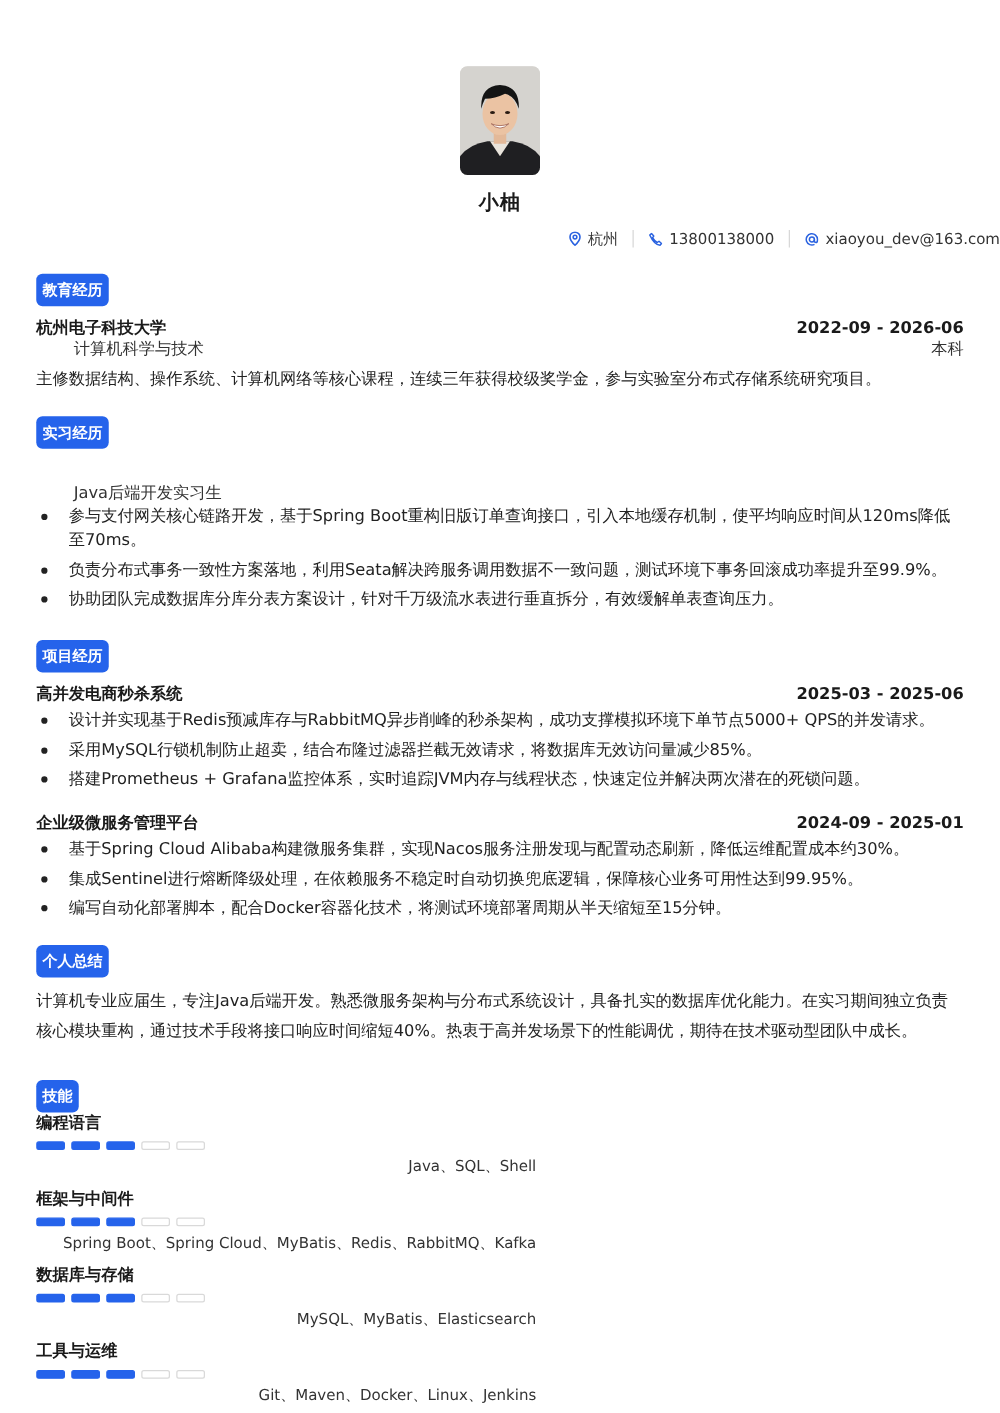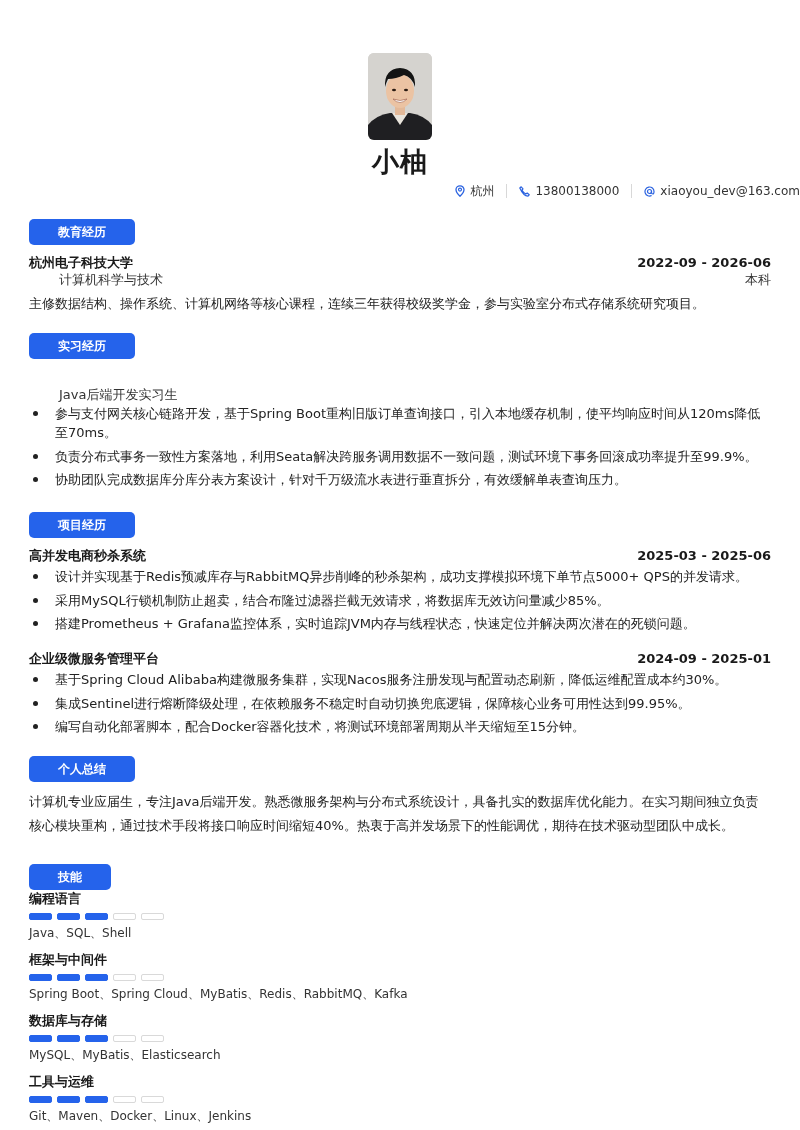--- a/index.html
+++ b/index.html
@@ -5,45 +5,45 @@
   * { box-sizing: border-box; margin: 0; padding: 0; }
   html, body { width: 800px; height: 1130px; background: #ffffff; overflow: hidden; }
   body { font-family: "DejaVu Sans", "Liberation Sans", sans-serif; color: #222; position: relative; }
   .page { position: absolute; left: 0; top: 0; width: 800px; height: 1130px; padding: 0 29px; }
 
   
   .header { position: absolute; left: 0; top: 53px; width: 800px; text-align: center; }
   .photo { width: 64px; height: 87px; margin: 0 auto; border-radius: 6px; overflow: hidden;
            background: #d6d4d0; position: relative; }
   .photo svg { display: block; }
-  .name { margin-top: 9px; font-size: 27px; font-weight: bold; color: #1a1a1a; letter-spacing: 1px; line-height: 26px; }
+  .name { margin-top: 9px; font-size: 16px; font-weight: bold; color: #1a1a1a; letter-spacing: 1px; line-height: 26px; }
   .contacts { margin-top: 8px; font-size: 12px; color: #333; display: flex; justify-content: flex-end; align-items: center; line-height: 16px; }
   .contact { display: flex; align-items: center; gap: 5px; }
   .contact .ico { color: #2b63e0; display: inline-flex; }
   .sep { width: 1px; height: 14px; background: #d8d8d8; margin: 0 12px; }
 
   
-  .badge { position: absolute; left: 29px; height: 26px; padding: 0 29px; background: #2563eb; color: #fff;
+  .badge { position: absolute; left: 29px; height: 26px; padding: 0 5px; background: #2563eb; color: #fff;
            font-size: 12px; font-weight: bold; border-radius: 5px; line-height: 26px; }
   .row { position: absolute; left: 29px; width: 742px; display: flex; justify-content: space-between; font-size: 13px; line-height: 17px; }
   .title { font-weight: bold; color: #1a1a1a; }
   .date { font-weight: bold; color: #1a1a1a; }
   .sub { color: #333; margin-left: 30px; }
   .para { position: absolute; left: 29px; width: 742px; font-size: 13px; line-height: 24px; color: #222; }
   .bullets { position: absolute; left: 29px; width: 742px; list-style: none; font-size: 13px; color: #222; }
   .bullets li { position: relative; padding-left: 26px; line-height: 19px; margin-bottom: 4.5px; }
   .bullets li::before { content: ""; position: absolute; left: 4px; top: 7px; width: 5px; height: 5px; border-radius: 50%; background: #222; }
 
   
   .skill { position: absolute; left: 29px; width: 400px; }
   .skill-name { font-size: 13px; font-weight: bold; color: #1a1a1a; line-height: 17px; }
   .bars { display: flex; gap: 5px; margin-top: 6px; }
   .bar { width: 23px; height: 7px; border-radius: 2px; border: 1px solid #d9d9d9; background: #fff; }
   .bar.on { background: #2563eb; border-color: #2563eb; }
-  .skill-list { font-size: 12px; color: #333; margin-top: 6px; line-height: 15px; }
+  .skill-list { font-size: 12px; color: #333; margin-top: 6px; line-height: 15px; text-align: right; }
 </style>
 </head>
 <body>
 
 <div class="page">
 
   <div class="header">
     <div class="photo">
       <svg width="64" height="87" viewBox="0 0 64 87">
         <rect width="64" height="87" fill="#d5d3cf"></rect>

